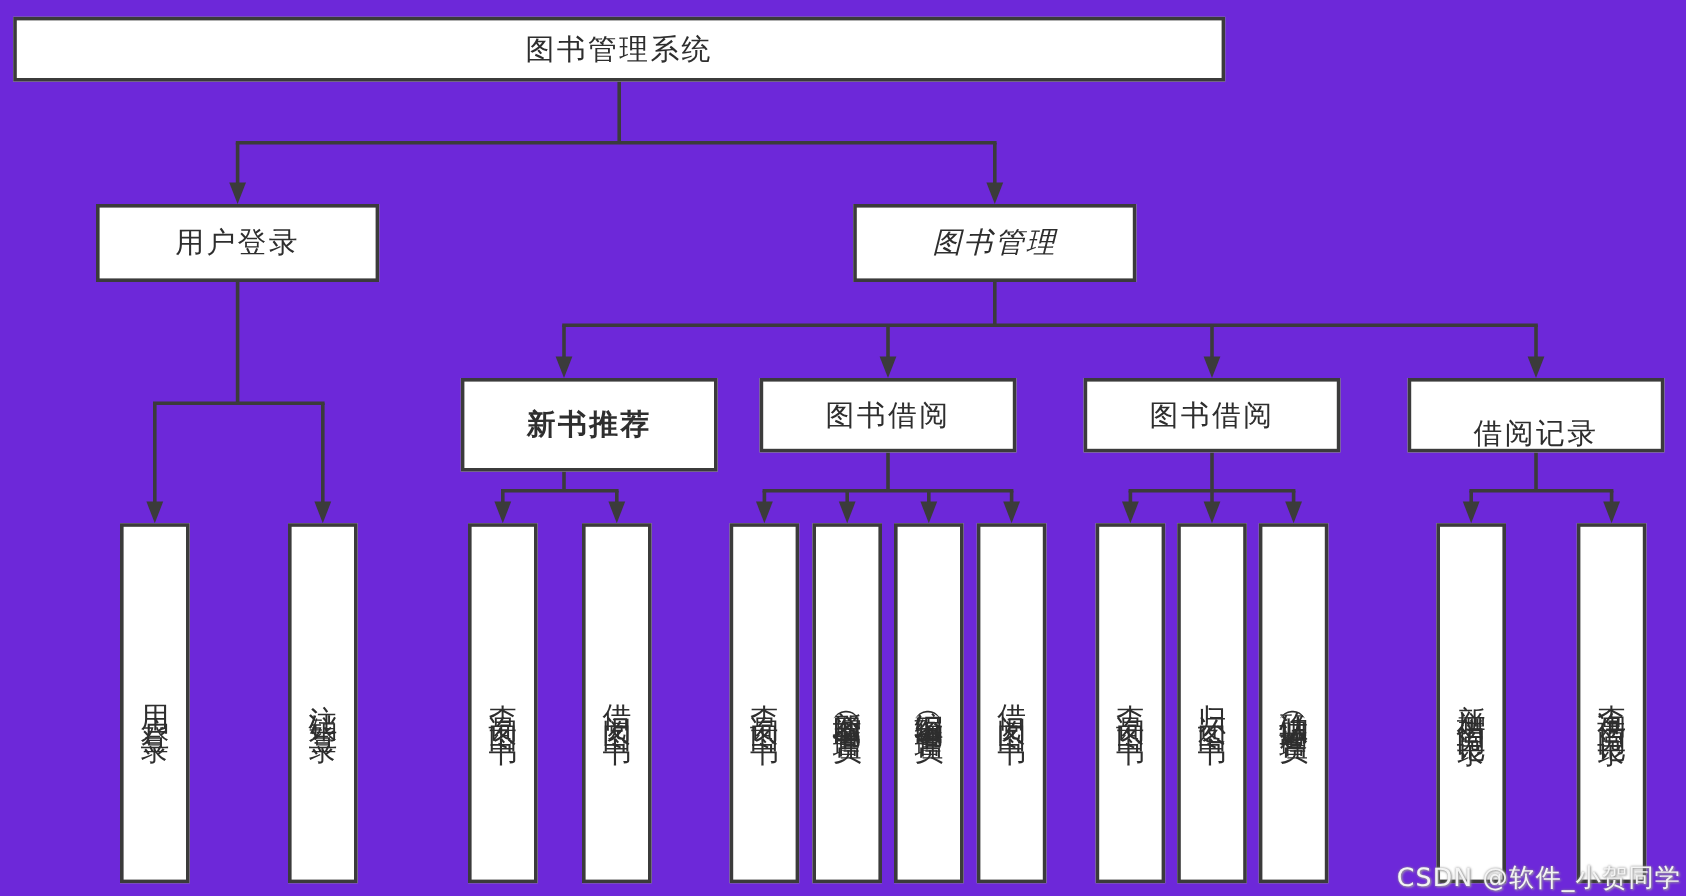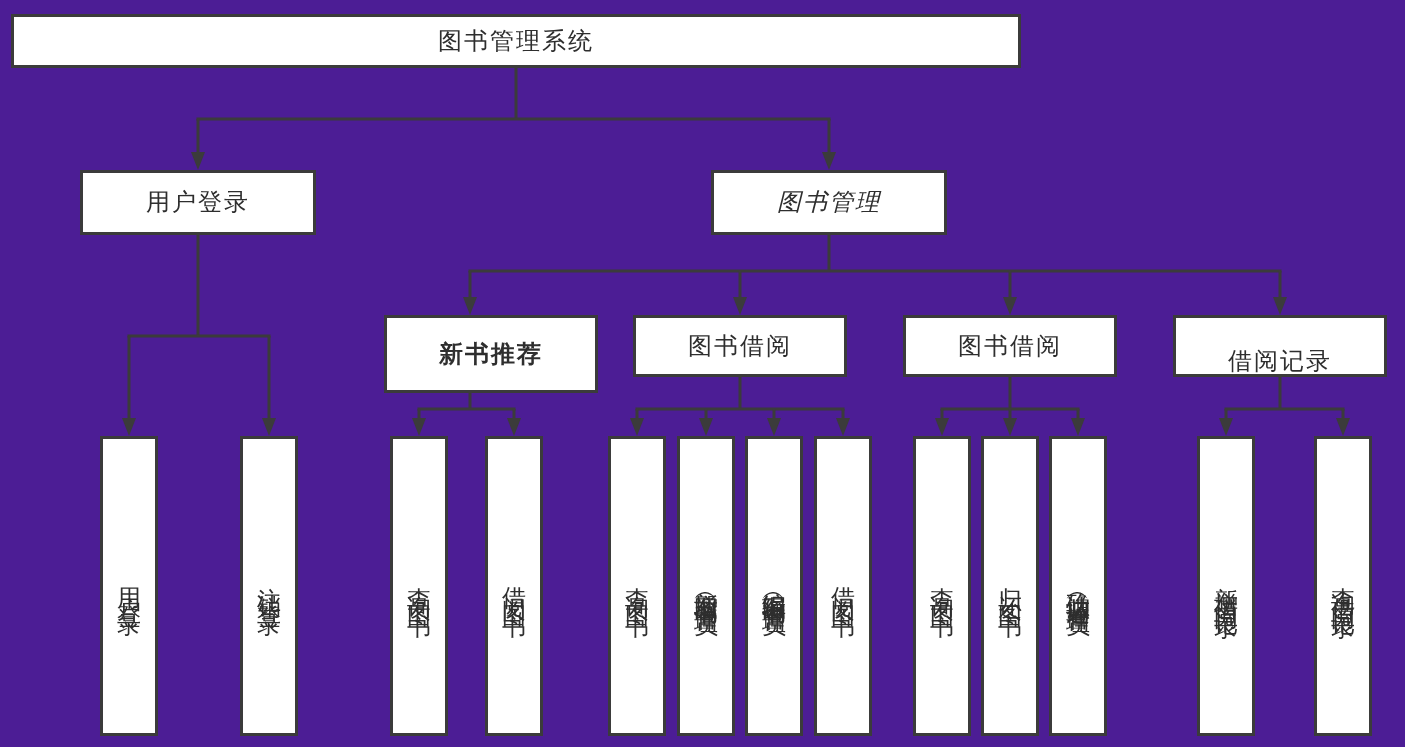--- a/index.html
+++ b/index.html
@@ -1,20 +1,20 @@
 <!DOCTYPE html>
 <html><head>
 <meta charset="utf-8">
 <style>
   html,body { margin:0; padding:0; background:#fff; }
   #canvas {
     position: relative;
     width: 1405px;
     height: 747px;
-    background: #4c1d95;
+    background: #6d28d9;
     overflow: hidden;
     font-family: "DejaVu Sans", "Liberation Sans", sans-serif;
   }
   #connectors {
     position: absolute;
     left: 0; top: 0;
     width: 1405px; height: 747px;
     z-index: 1;
   }
   .node {
@@ -167,13 +167,14 @@
       <div class="node vert" style="left: 1049px; top: 436px; width: 58px; height: 300px; border-color: rgb(59, 59, 59);">
         <span class="label ls-l" style="color: rgb(46, 46, 46);">确认归还（管理员）</span>
       </div>
       <div class="node vert" style="left: 1197px; top: 436px; width: 58px; height: 300px; border-color: rgb(59, 59, 59);">
         <span class="label ls-m" style="color: rgb(46, 46, 46);">新增借阅记录</span>
       </div>
       <div class="node vert" style="left: 1314px; top: 436px; width: 58px; height: 300px; border-color: rgb(59, 59, 59);">
         <span class="label ls-m" style="color: rgb(46, 46, 46);">查询借阅记录</span>
       </div>
     </div>
+  <div class="watermark">CSDN @软件_小贺同学</div>
 </div>
 
 </body></html>

